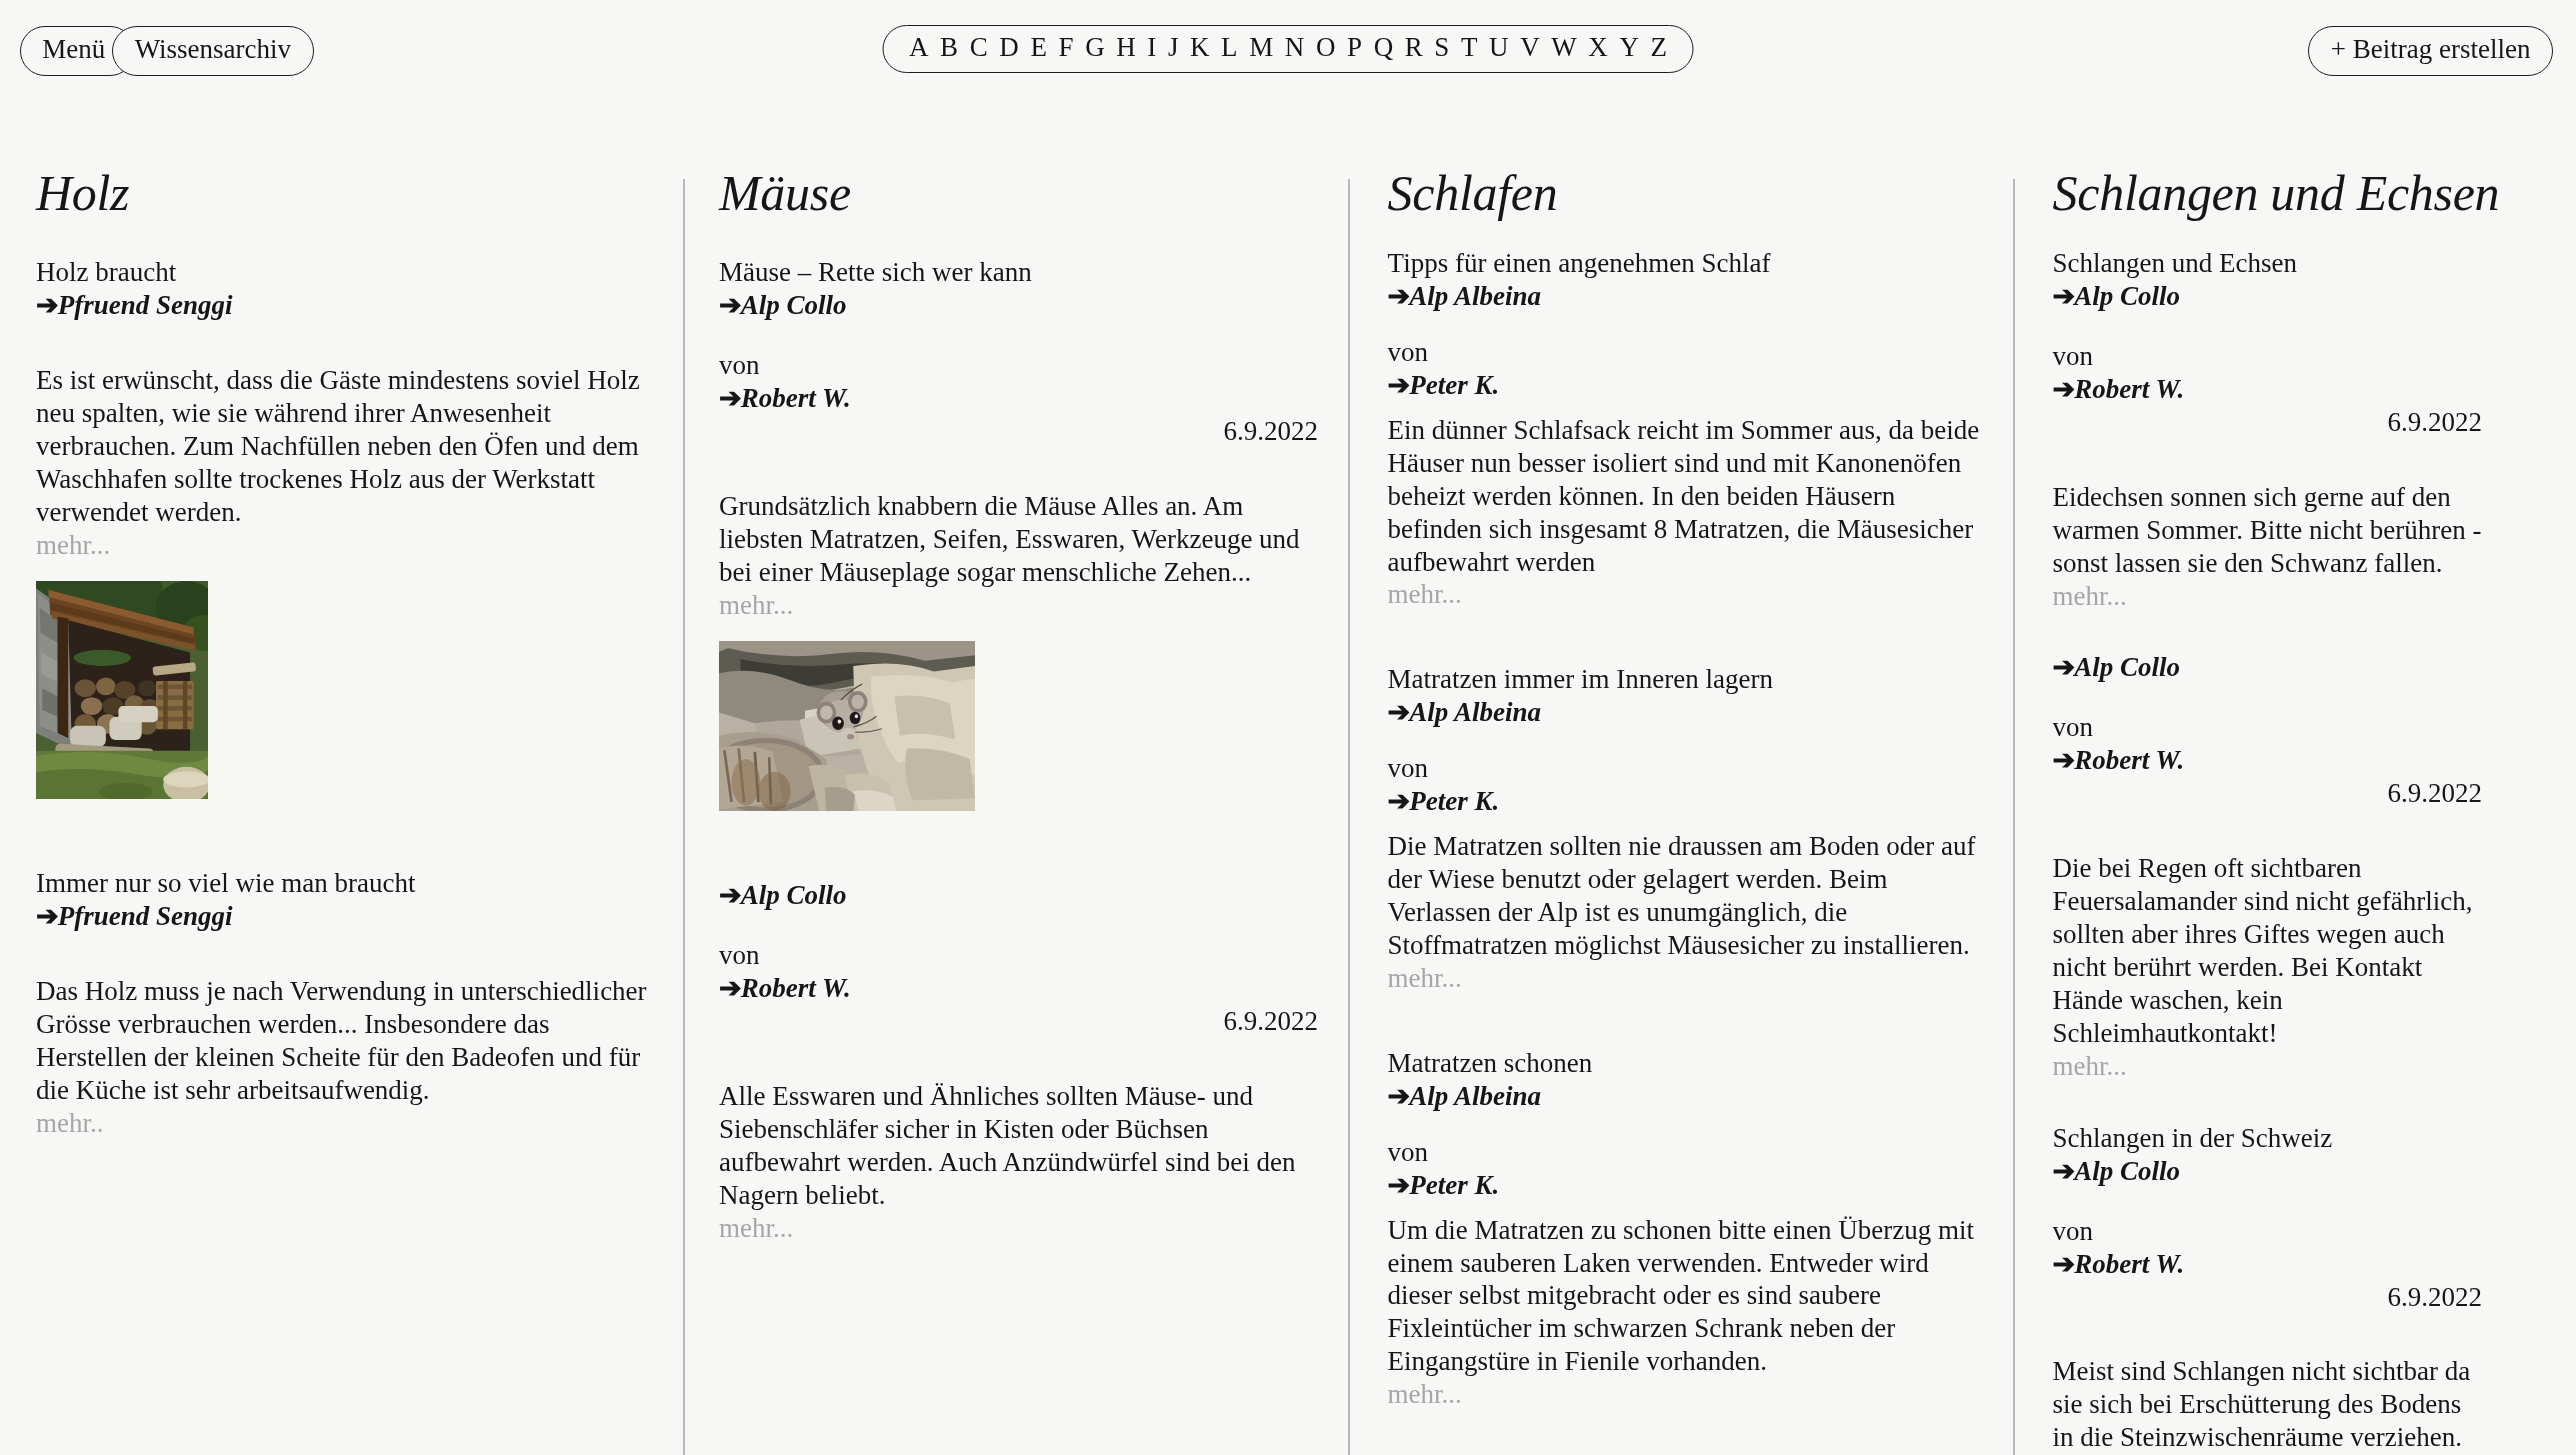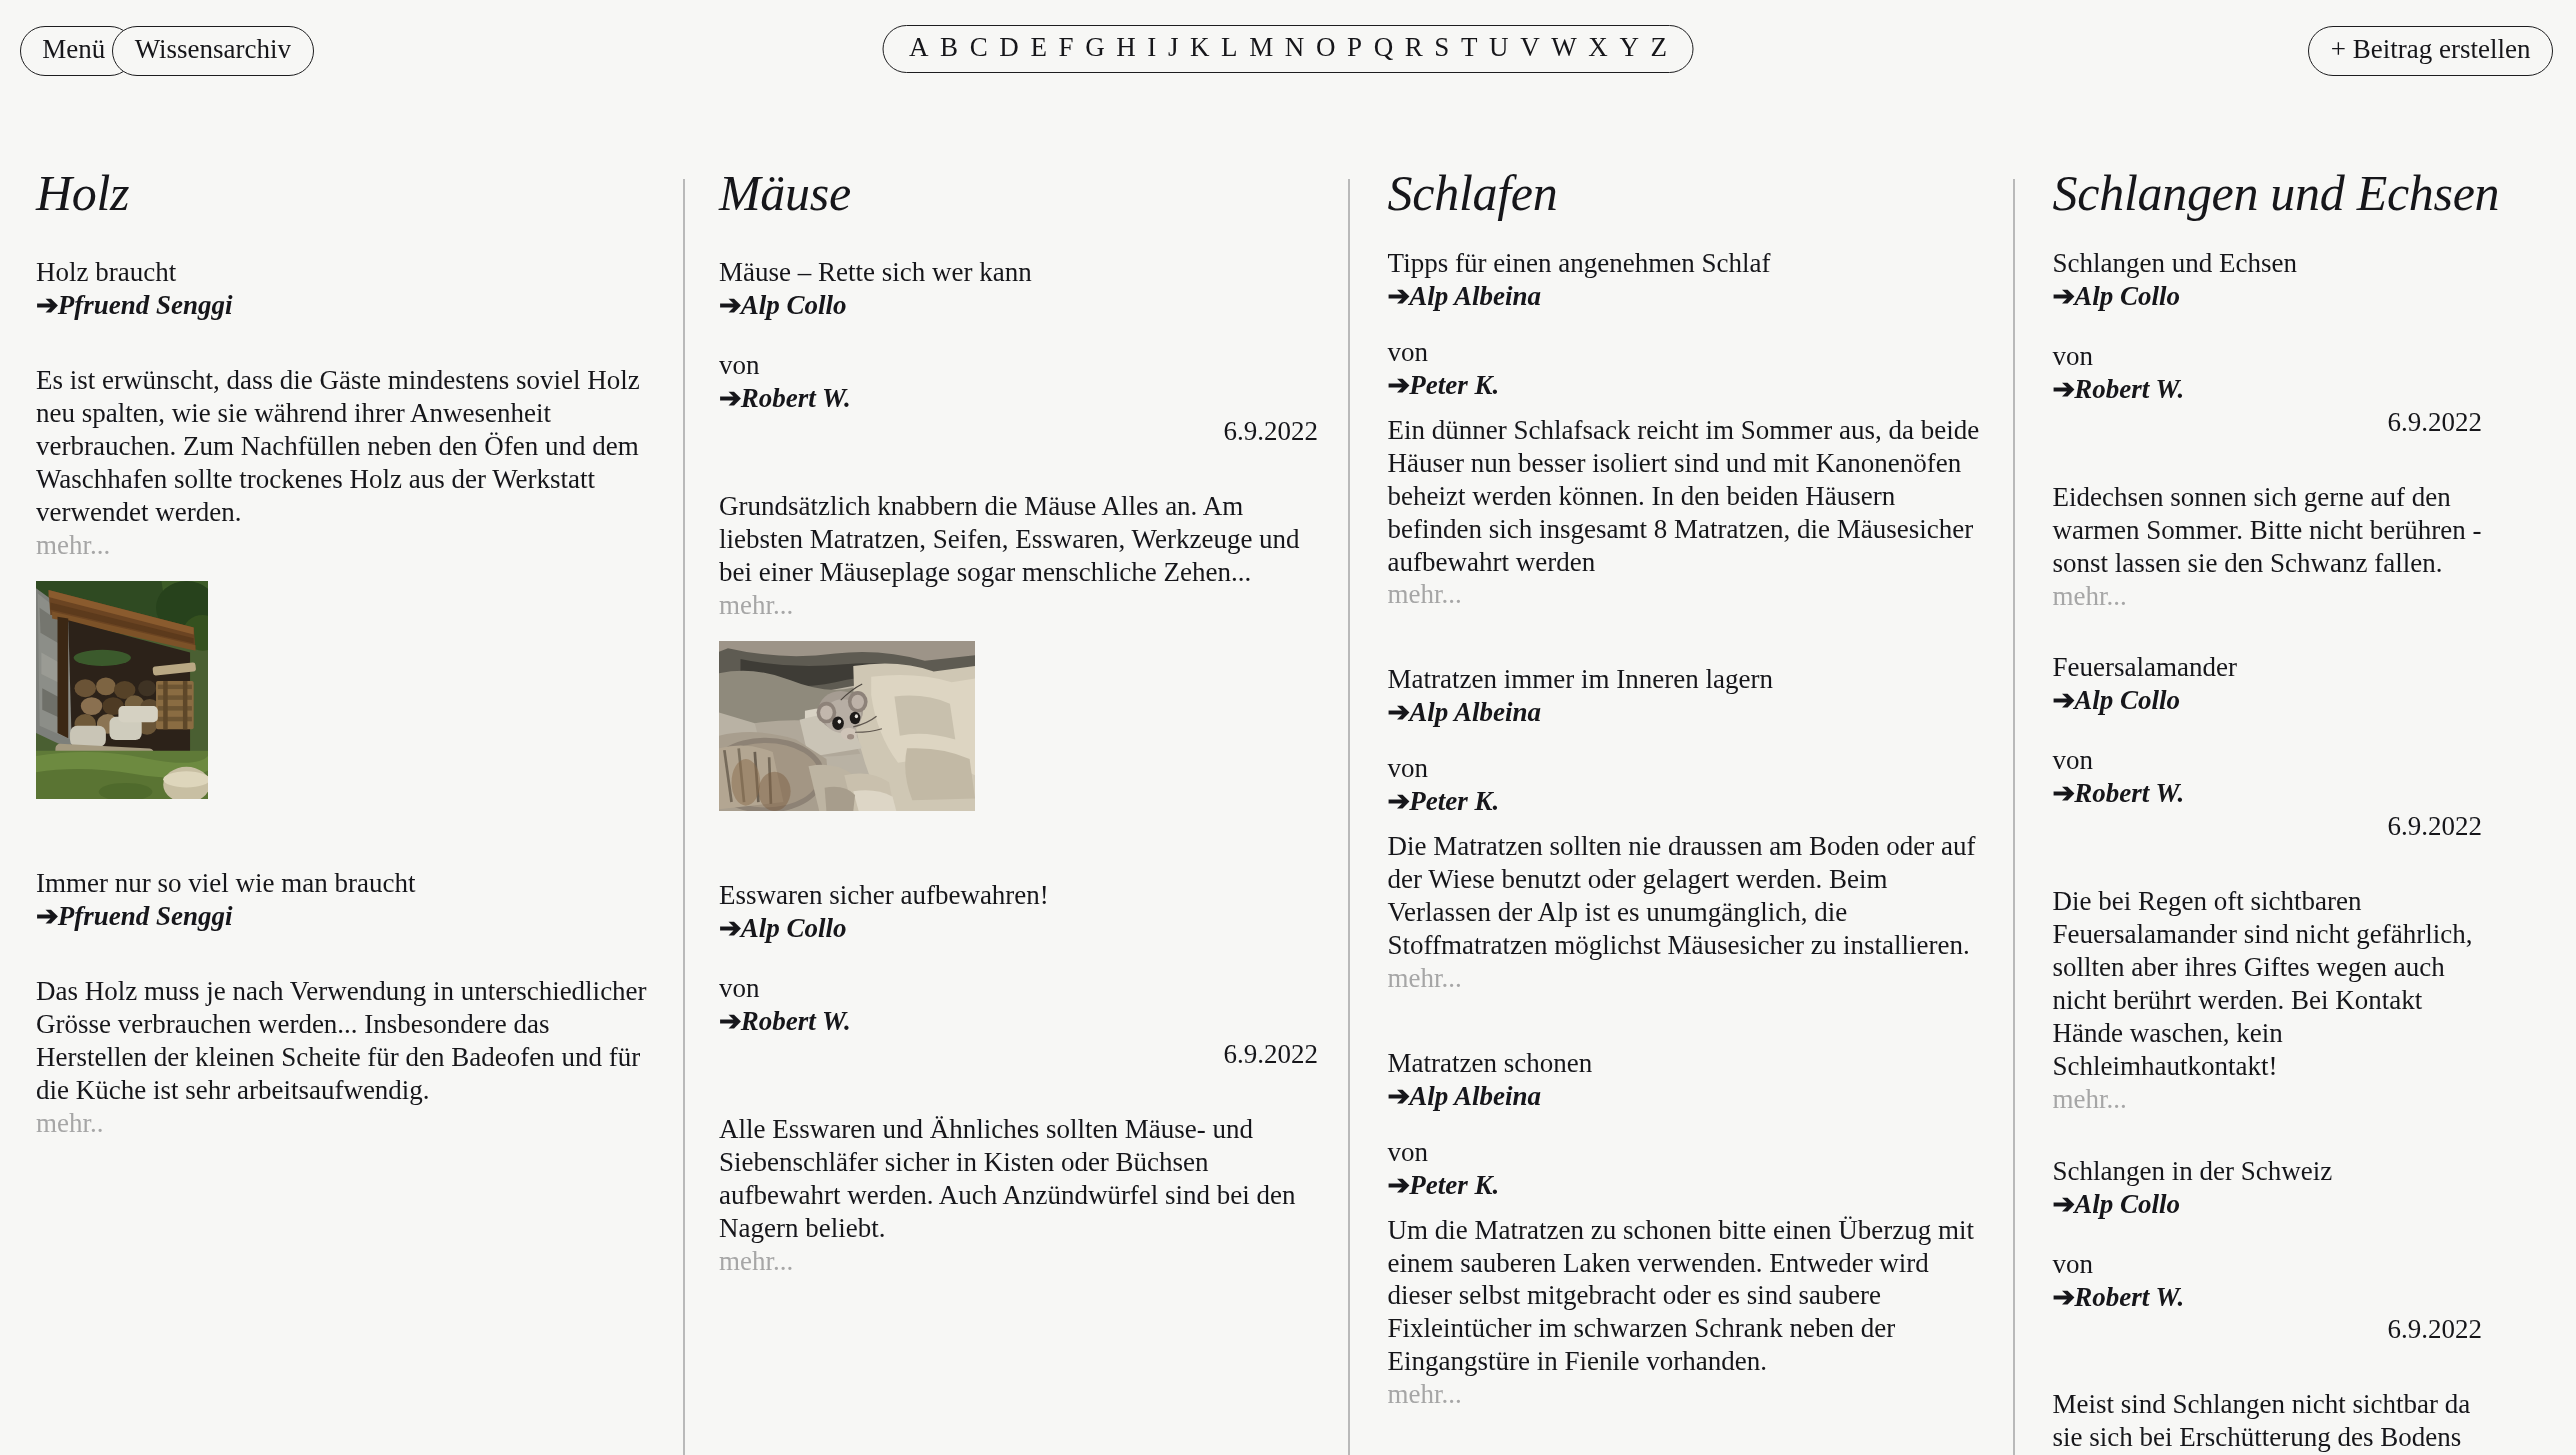--- a/index.html
+++ b/index.html
@@ -379,21 +379,20 @@
             <path d="M140 150 Q170 144 190 158 L196 190 L150 190 Z" fill="#c9c0ad"></path>
             <path d="M150 168 Q175 164 194 174 L198 190 L156 190 Z" fill="#ddd6c6"></path>
             <path d="M118 164 Q140 160 152 172 L150 190 L120 190 Z" fill="#a79d8c"></path>
           </svg>
         </div>
       </div>
 
       <div class="gap-lg"></div>
 
       <div class="entry">
-        <div class="entry-title">Esswaren sicher aufbewahren!</div>
         <div class="entry-place">
           <span class="arrow">➔</span><span>Alp Collo</span>
         </div>
         <div class="meta">
           <span class="meta-von">von</span>
           <span class="meta-author"><span class="arrow">➔</span><span>Robert W.</span></span>
           <span class="meta-date">6.9.2022</span>
         </div>
         <div class="body">Alle Esswaren und Ähnliches sollten Mäuse- und Siebenschläfer sicher in Kisten oder Büchsen aufbewahrt  werden.  Auch Anzündwürfel sind bei den Nagern beliebt.</div>
         <span class="more">mehr...</span>
@@ -466,21 +465,20 @@
           <span class="meta-author"><span class="arrow">➔</span><span>Robert W.</span></span>
           <span class="meta-date">6.9.2022</span>
         </div>
         <div class="body">Eidechsen sonnen sich gerne auf den warmen Sommer. Bitte nicht berühren - sonst lassen sie den Schwanz fallen.</div>
         <span class="more">mehr...</span>
       </div>
 
       <div class="gap-sm"></div>
 
       <div class="entry">
-        <div class="entry-title">Feuersalamander</div>
         <div class="entry-place">
           <span class="arrow">➔</span><span>Alp Collo</span>
         </div>
         <div class="meta">
           <span class="meta-von">von</span>
           <span class="meta-author"><span class="arrow">➔</span><span>Robert W.</span></span>
           <span class="meta-date">6.9.2022</span>
         </div>
         <div class="body">Die bei Regen oft sichtbaren Feuersalamander sind nicht gefährlich, sollten aber ihres Giftes wegen auch nicht berührt werden. Bei Kontakt Hände waschen, kein Schleimhautkontakt!</div>
         <span class="more">mehr...</span>

